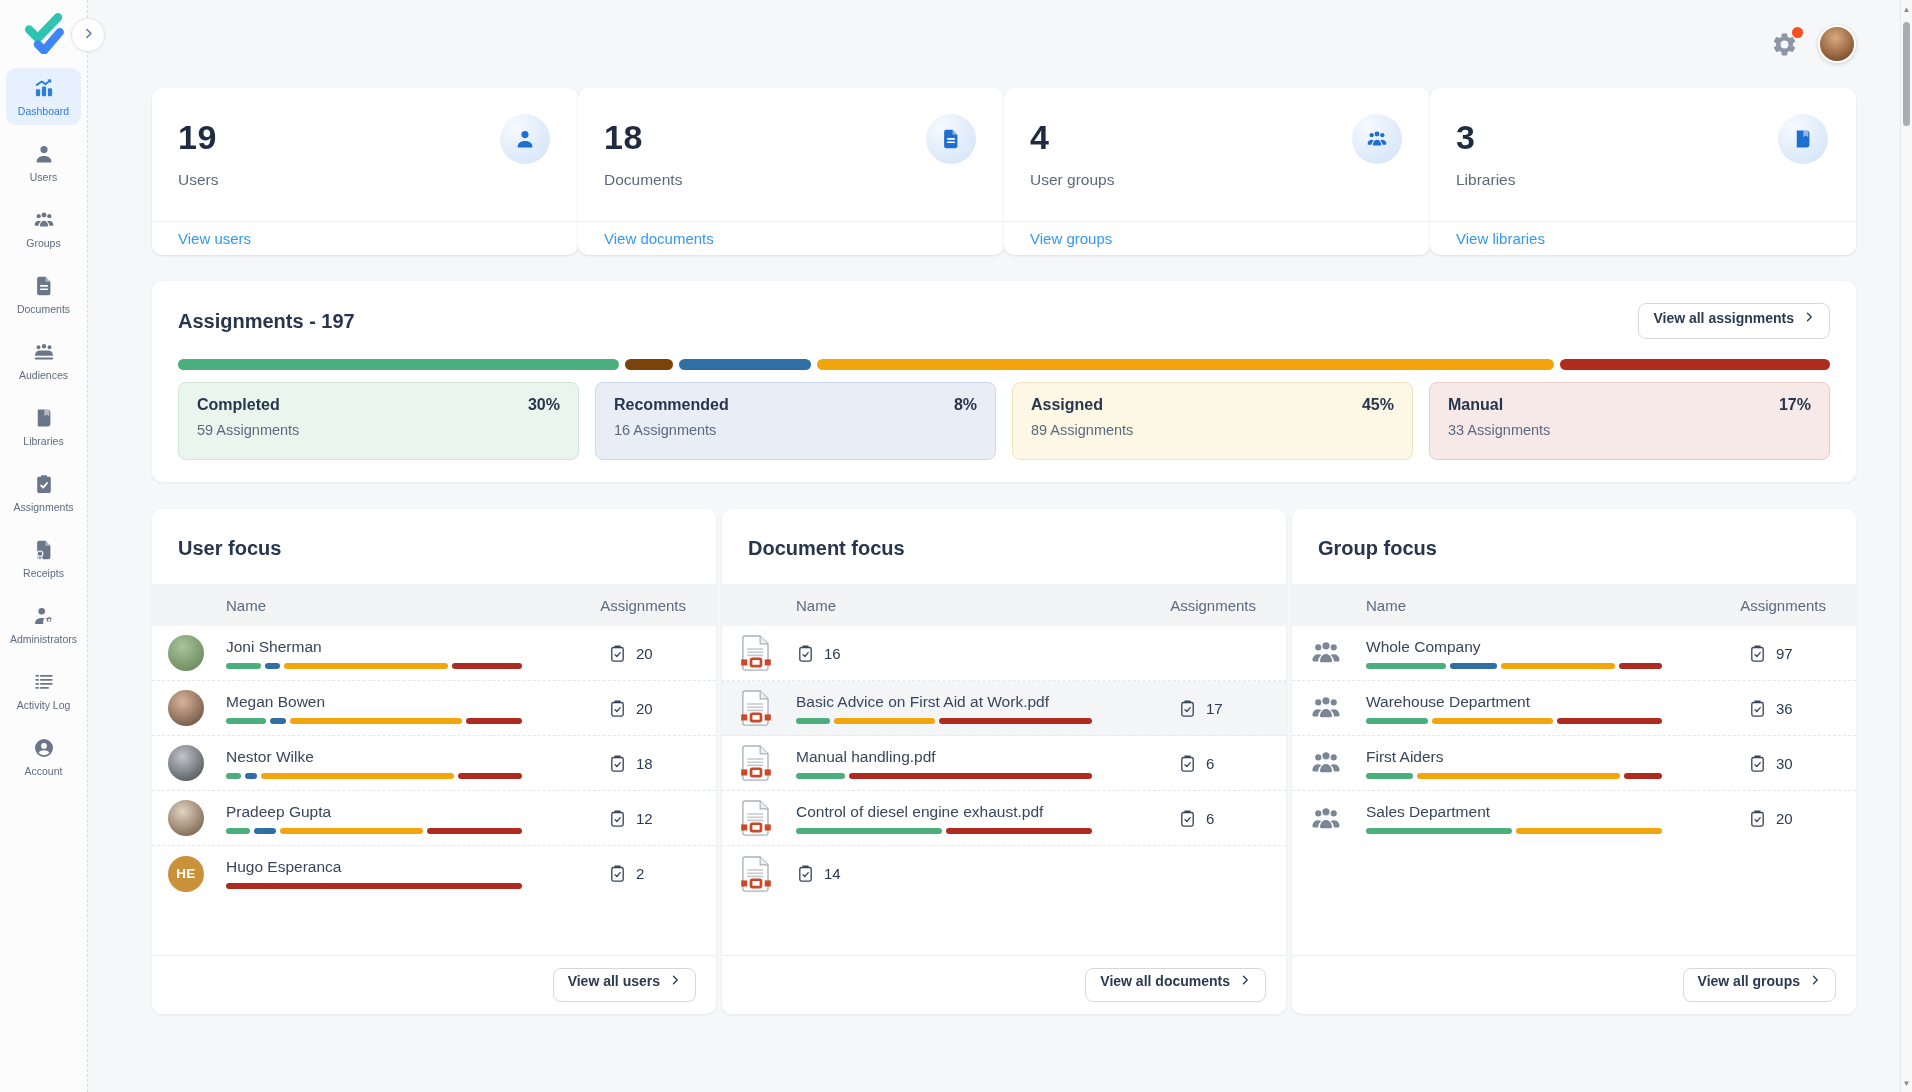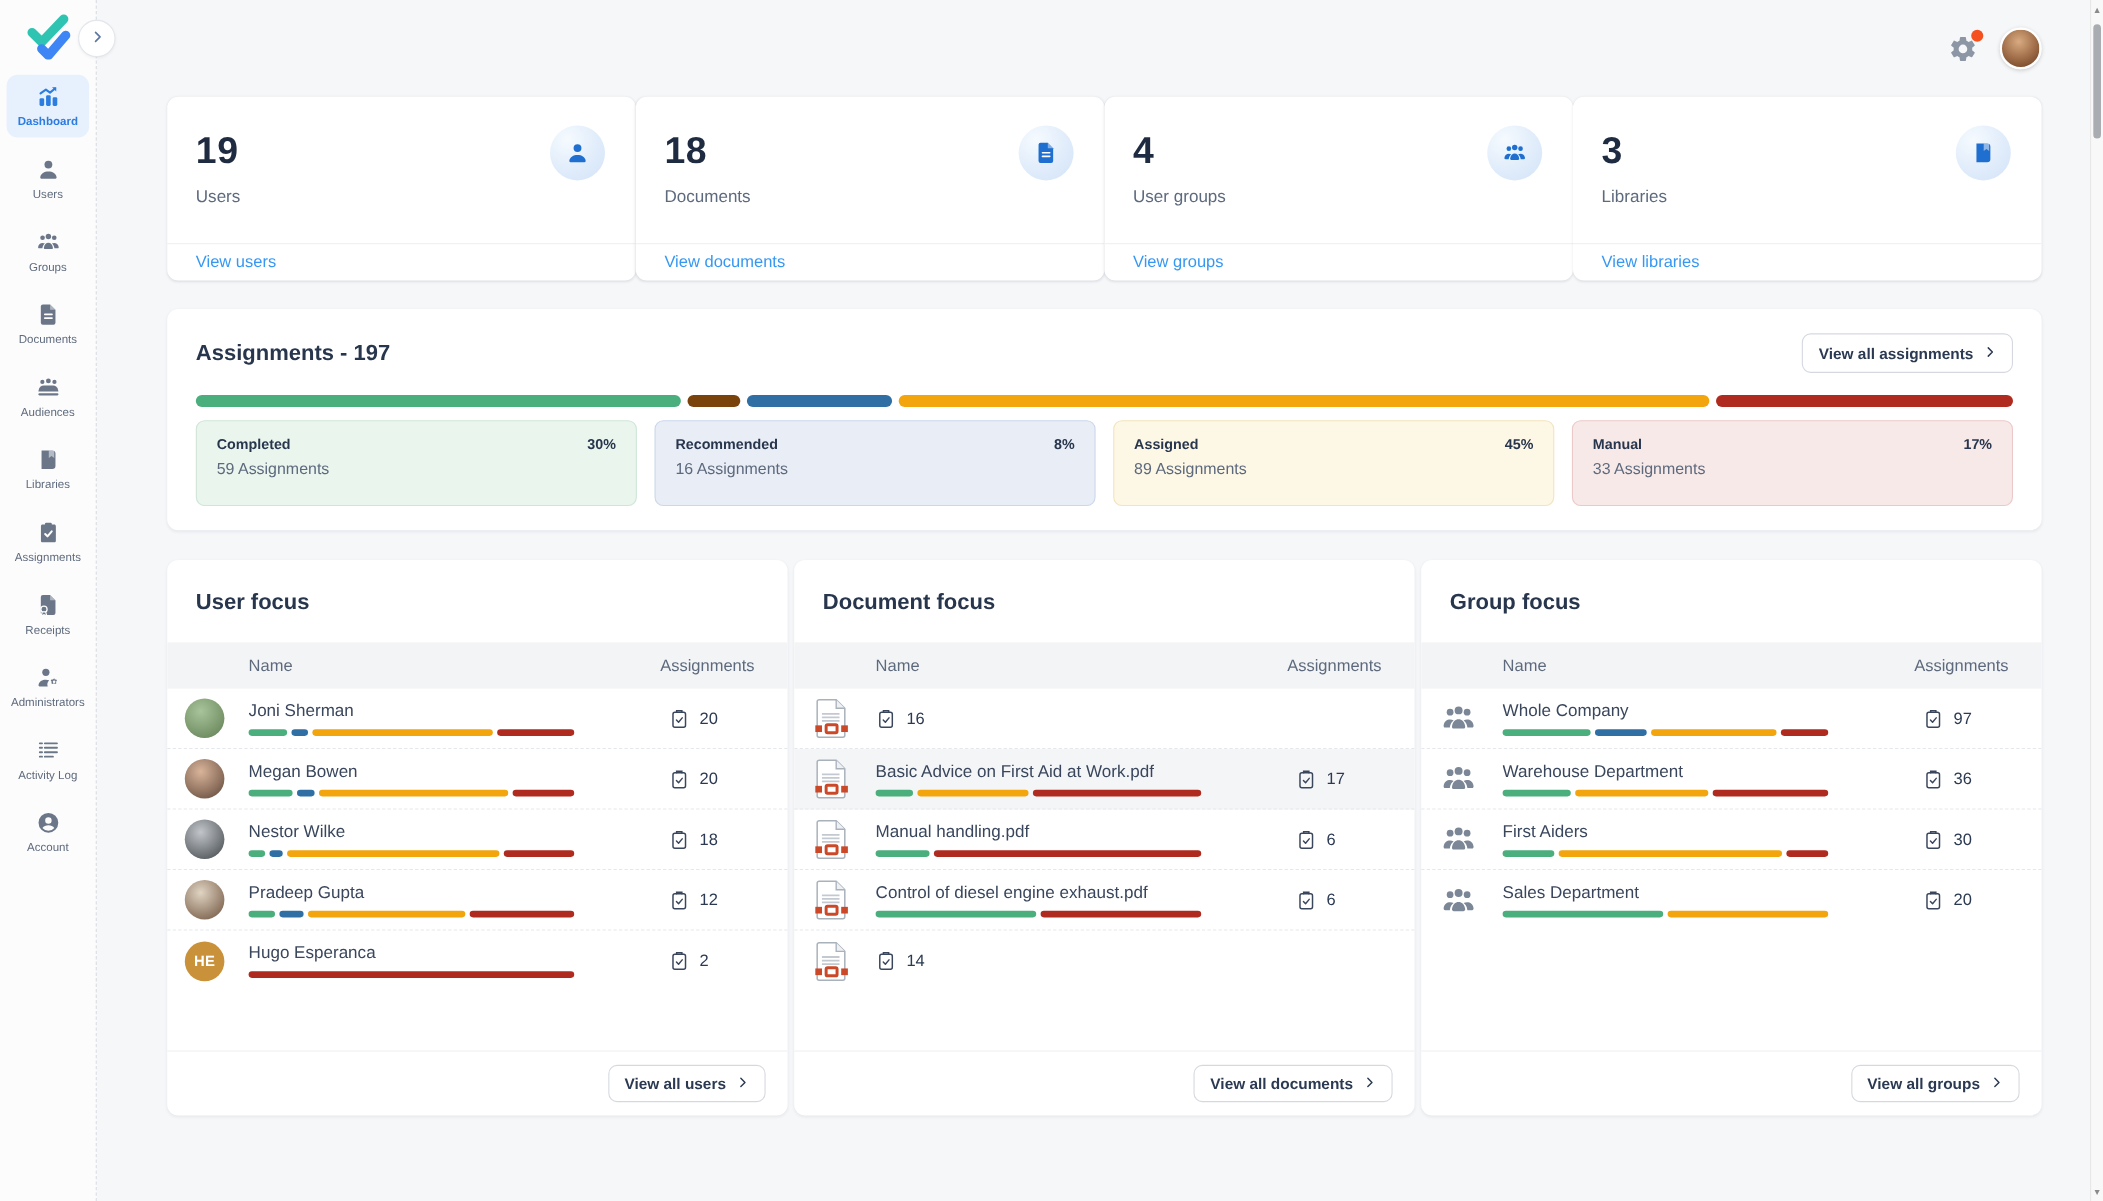--- a/index.html
+++ b/index.html
@@ -10,21 +10,21 @@
   
   .sidebar{position:absolute;left:0;top:0;bottom:0;width:88px;background:#fcfcfd;border-right:1px dashed #d8dce2;display:flex;flex-direction:column;align-items:center;z-index:3}
   .logo{width:46px;height:42px;margin:12px 0 14px;cursor:pointer}
   .logo svg{width:100%;height:100%}
   .nav{display:flex;flex-direction:column;width:100%;padding:0 6px;gap:9px}
   .nav-item{display:flex;flex-direction:column;align-items:center;gap:6px;padding:9px 2px 8px;border-radius:10px;color:#6b7789;cursor:pointer}
   .nav-item .icon{width:22px;height:22px;display:block}
   .nav-item .icon svg{width:100%;height:100%;display:block}
   .nav-label{font-size:10.5px;color:#5f6b7d;white-space:nowrap}
   .nav-item.active{background:#e7f1fd;color:#2d7ce0}
-  .nav-item.active .nav-label{color:#2d7ce0;font-weight:bold}
+  .nav-item.active .nav-label{color:#2d7ce0;font-weight:normal}
   .collapse-btn{position:absolute;left:71px;top:18px;width:34px;height:34px;border-radius:50%;background:#fff;border:1px solid #e3e6eb;box-shadow:0 1px 3px rgba(0,0,0,.06);z-index:4;display:flex;align-items:center;justify-content:center;color:#5c77a3;cursor:pointer}
   .collapse-btn svg{width:13px;height:13px}
 
   
   .main{position:absolute;left:88px;top:0;right:12px;bottom:0;padding:0 44px 0 64px}
   .topbar{height:88px;display:flex;justify-content:flex-end;align-items:center;gap:20px}
   .gear-wrap{position:relative;width:27px;height:27px;color:#8d96a5;cursor:pointer}
   .gear-wrap svg{width:100%;height:100%}
   .notif-dot{position:absolute;top:-4px;right:-5px;width:11px;height:11px;border-radius:50%;background:#f4511e}
   .avatar-top{width:38px;height:38px;border-radius:50%;background:radial-gradient(circle at 45% 32%,#d9ab82 0%,#9c6a45 55%,#64391f 100%);border:2px solid #fff;box-shadow:0 1px 4px rgba(0,0,0,.18);cursor:pointer}
@@ -36,28 +36,28 @@
   .stat-lbl{margin-top:14px;font-size:15.5px;color:#5d6a7d}
   .stat-badge{position:absolute;top:26px;right:28px;width:50px;height:50px;border-radius:50%;background:radial-gradient(circle at 32% 26%,#f5fafe 0%,#ddeafa 65%,#d2e3f8 100%);display:flex;align-items:center;justify-content:center;color:#1f6fd0}
   .stat-badge .icon,.stat-badge svg{width:22px;height:22px;display:block}
   .card-foot{position:absolute;left:0;right:0;bottom:0;height:34px;border-top:1px solid #eef0f3;display:flex;align-items:center;padding:0 26px}
   .card-link{color:#3598f2;font-size:15px;cursor:pointer}
 
   
   .assignments-panel{margin-top:26px;background:#fff;border-radius:10px;box-shadow:0 1px 3px rgba(16,24,40,.07);padding:22px 26px}
   .ap-head{display:flex;justify-content:space-between;align-items:center}
   .ap-title{font-size:20px;font-weight:bold;color:#27354d}
-  .pill-btn{display:inline-flex;align-items:center;gap:9px;border:1px solid #d5d9df;background:#fff;border-radius:8px;padding:0 14px;height:36px;font-size:14px;font-weight:bold;color:#2b3a52;font-family:inherit;cursor:pointer}
+  .pill-btn{display:inline-flex;align-items:flex-end;gap:9px;border:1px solid #d5d9df;background:#fff;border-radius:8px;padding:12px 14px;height:36px;font-size:14px;font-weight:bold;color:#2b3a52;font-family:inherit;cursor:pointer}
   .pill-btn svg{width:12px;height:12px}
   .seg-bar{display:flex;gap:6px;height:11px;margin:20px 0 12px}
   .seg-bar .seg{height:100%;border-radius:6px}
   .summary-row{display:flex;gap:16px}
   .sum-box{flex:1;border:1px solid;border-radius:8px;padding:13px 18px;height:78px}
   .sum-top{display:flex;justify-content:space-between;align-items:baseline}
-  .sum-label,.sum-pct{font-size:13px;font-weight:bold;color:#27354d}
+  .sum-label,.sum-pct{font-size:16px;font-weight:bold;color:#27354d}
   .sum-count{margin-top:8px;font-size:14.5px;color:#5d6a7d}
 
   
   .focus-row{display:flex;gap:6px;margin-top:27px}
   .focus-panel{flex:1;background:#fff;border-radius:10px;box-shadow:0 1px 3px rgba(16,24,40,.07);height:505px;display:flex;flex-direction:column;overflow:hidden}
   .fp-title{padding:28px 26px 24px;font-size:20px;font-weight:bold;color:#27354d}
   .fp-header{display:flex;justify-content:space-between;align-items:center;background:#f3f4f6;height:42px;padding:0 30px 0 74px;color:#5d6a7d;font-size:15px}
   .fp-row{display:flex;align-items:center;height:55px;padding-left:16px;border-bottom:1px dashed #e4e7eb;cursor:pointer}
   .fp-row:last-child{border-bottom:none}
   .fp-row.highlighted{background:#f4f5f7}

